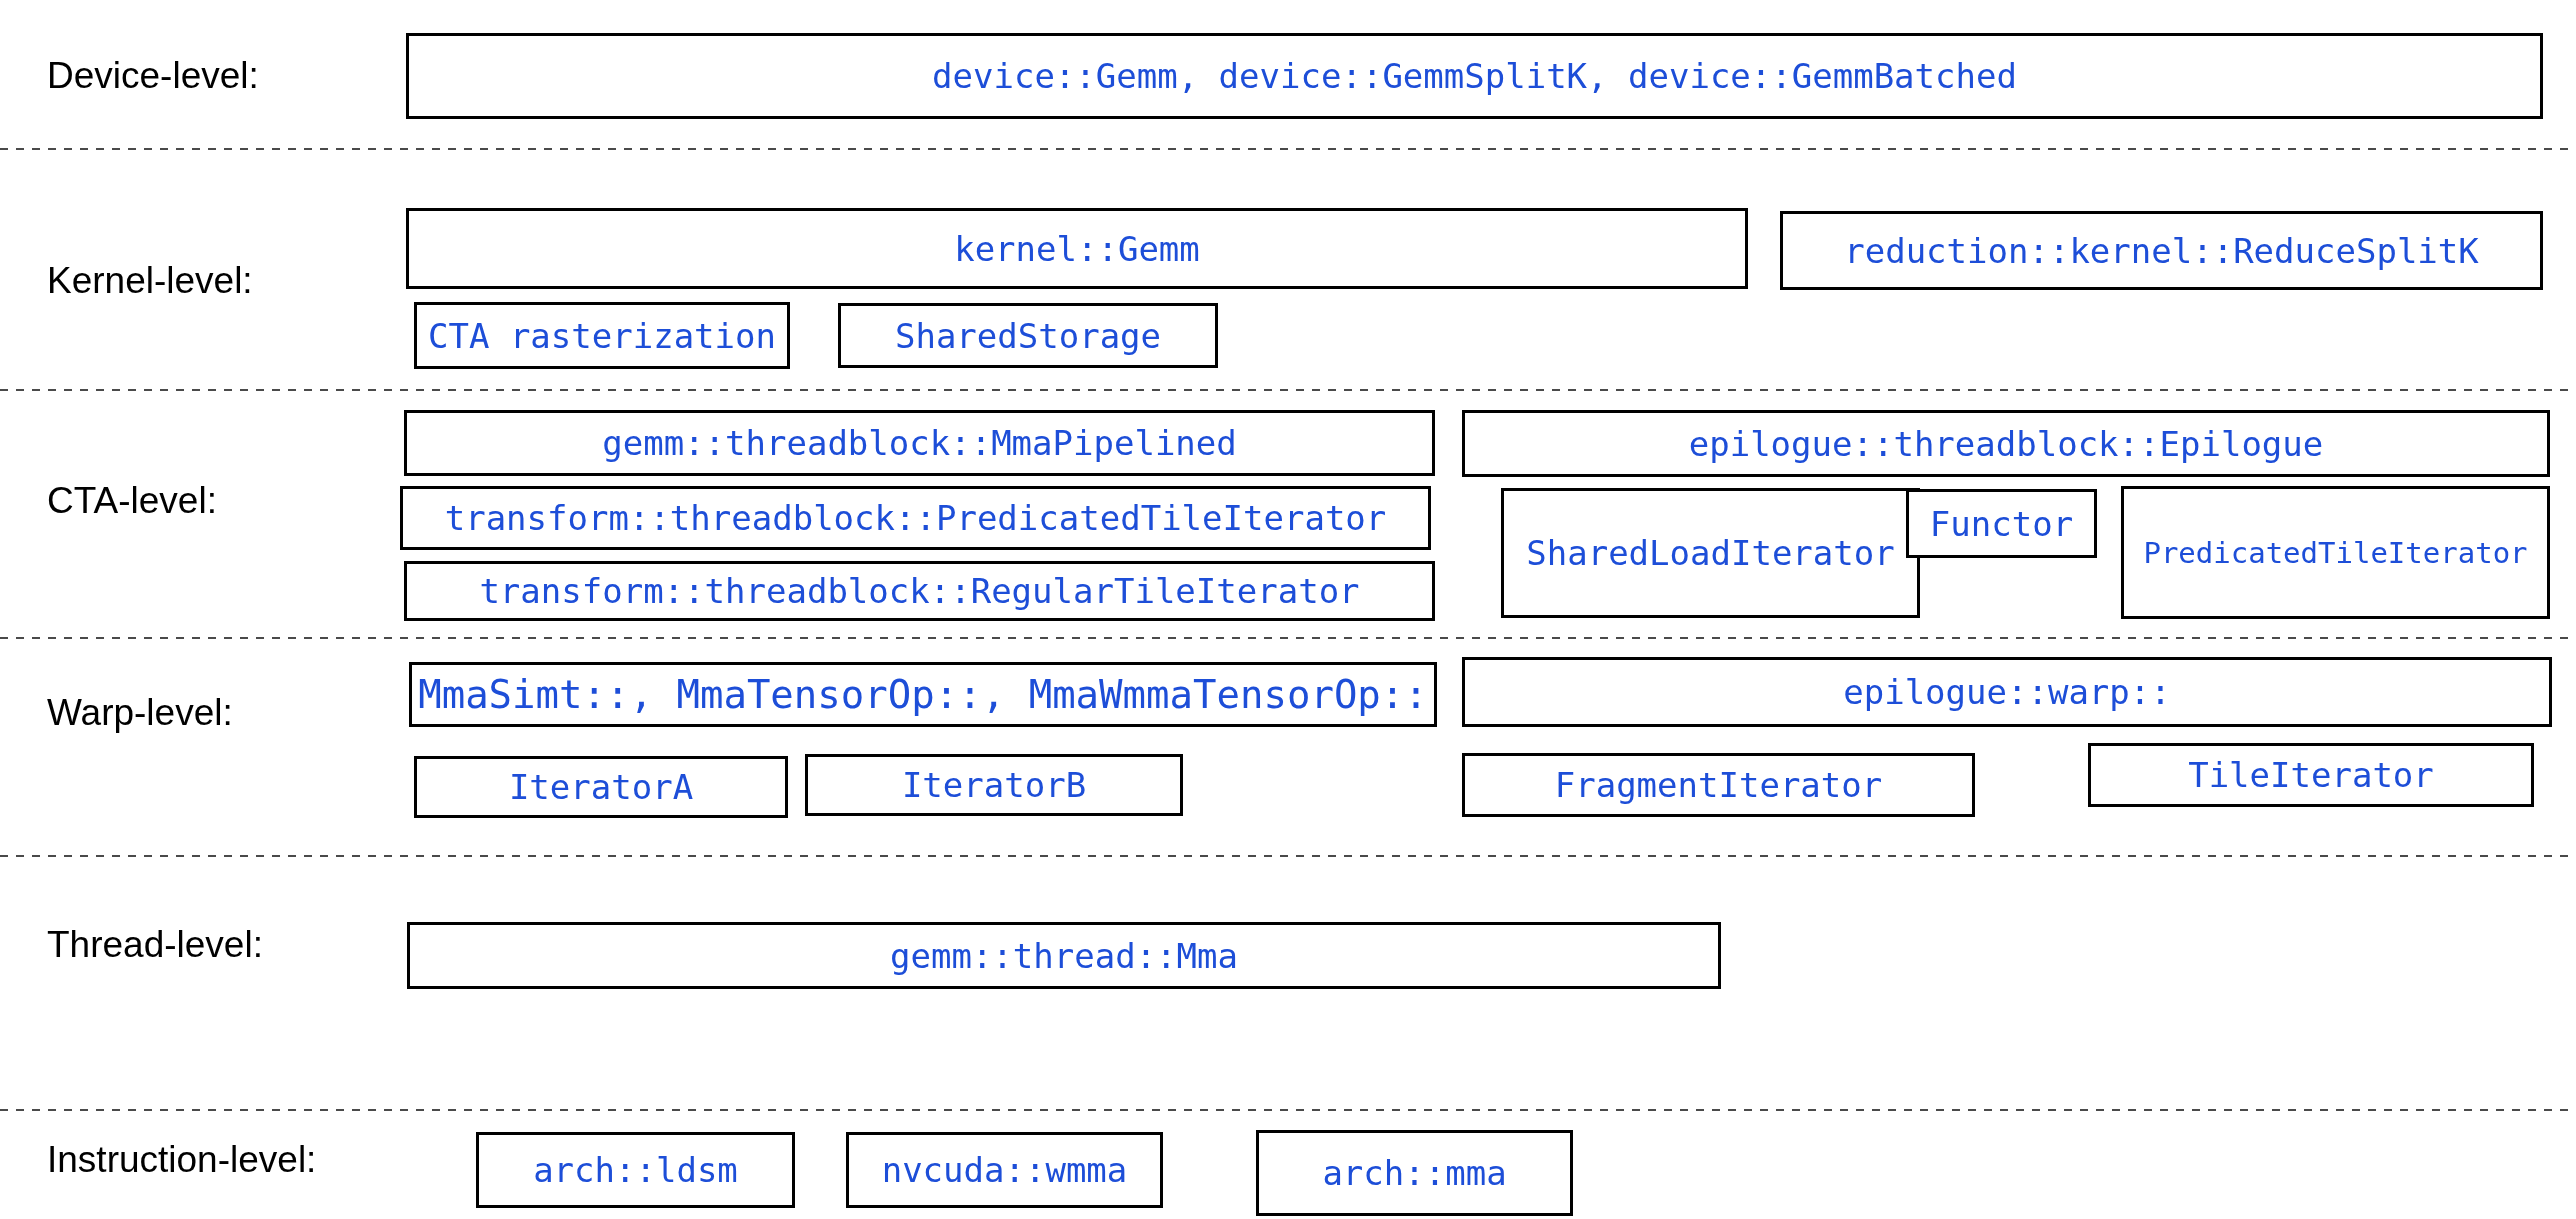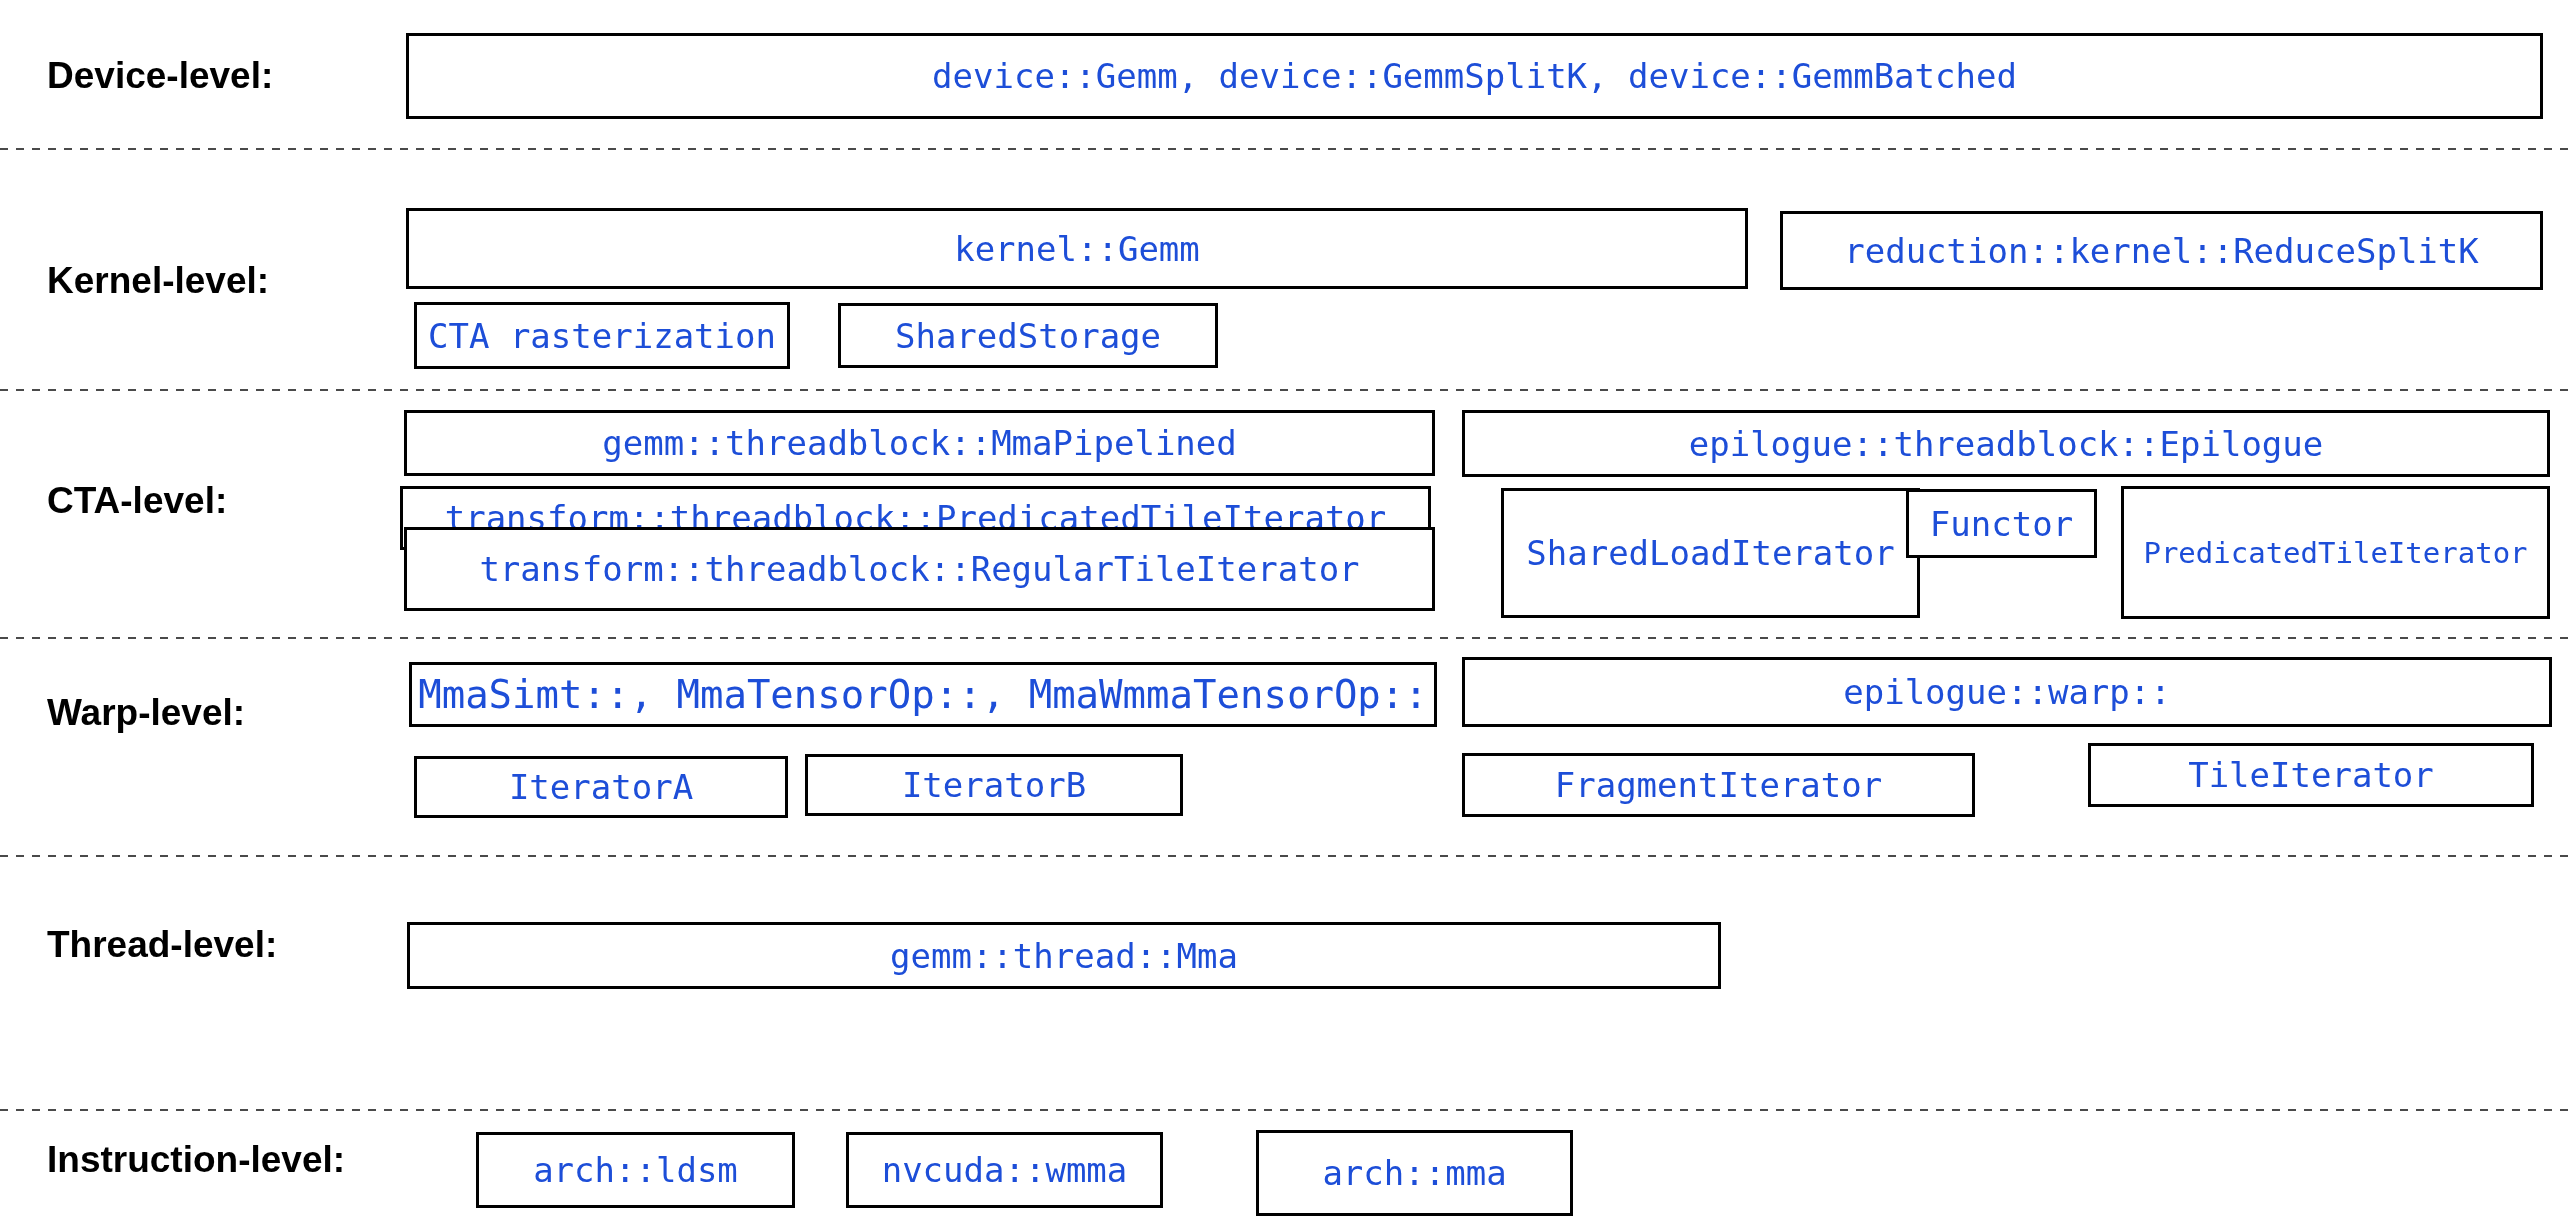--- a/index.html
+++ b/index.html
@@ -10,21 +10,21 @@
     background: #ffffff;
     font-family: "DejaVu Sans Mono", monospace;
     overflow: hidden;
   }
   .row-label {
     position: absolute;
     left: 47px;
     height: 46px;
     line-height: 46px;
     font-family: "Liberation Sans", sans-serif;
-    font-weight: bold;
+    font-weight: normal;
     font-size: 37px;
     color: #000000;
     white-space: nowrap;
   }
   .box {
     position: absolute;
     box-sizing: border-box;
     border: 3.1px solid #000000;
     background: #ffffff;
     display: flex;
@@ -59,21 +59,21 @@
   <div class="box" style="left:406px; top:208px; width:1342px; height:81px">kernel::Gemm</div>
   <div class="box" style="left:1780px; top:211px; width:763px; height:79px">reduction::kernel::ReduceSplitK</div>
   <div class="box" style="left:414px; top:302px; width:376px; height:67px">CTA rasterization</div>
   <div class="box" style="left:838px; top:303px; width:380px; height:65px">SharedStorage</div>
 
   <div class="sep" style="top:389px"></div>
 
   <div class="row-label" style="top:478px">CTA-level:</div>
   <div class="box" style="left:404px; top:410px; width:1031px; height:66px">gemm::threadblock::MmaPipelined</div>
   <div class="box" style="left:400px; top:486px; width:1031px; height:64px">transform::threadblock::PredicatedTileIterator</div>
-  <div class="box" style="left:404px; top:527px; width:1031px; height:84px">transform::threadblock::RegularTileIterator</div>
+  <div class="box" style="left:404px; top:561px; width:1031px; height:60px">transform::threadblock::RegularTileIterator</div>
   <div class="box" style="left:1462px; top:410px; width:1088px; height:67px">epilogue::threadblock::Epilogue</div>
   <div class="box" style="left:1501px; top:488px; width:419px; height:130px">SharedLoadIterator</div>
   <div class="box" style="left:1906px; top:489px; width:191px; height:69px">Functor</div>
   <div class="box f38" style="left:2121px; top:486px; width:429px; height:133px">PredicatedTileIterator</div>
 
   <div class="sep" style="top:637px"></div>
 
   <div class="row-label" style="top:690px">Warp-level:</div>
   <div class="box f40" style="left:409px; top:662px; width:1028px; height:65px">MmaSimt::, MmaTensorOp::, MmaWmmaTensorOp::</div>
   <div class="box" style="left:414px; top:756px; width:374px; height:62px">IteratorA</div>

